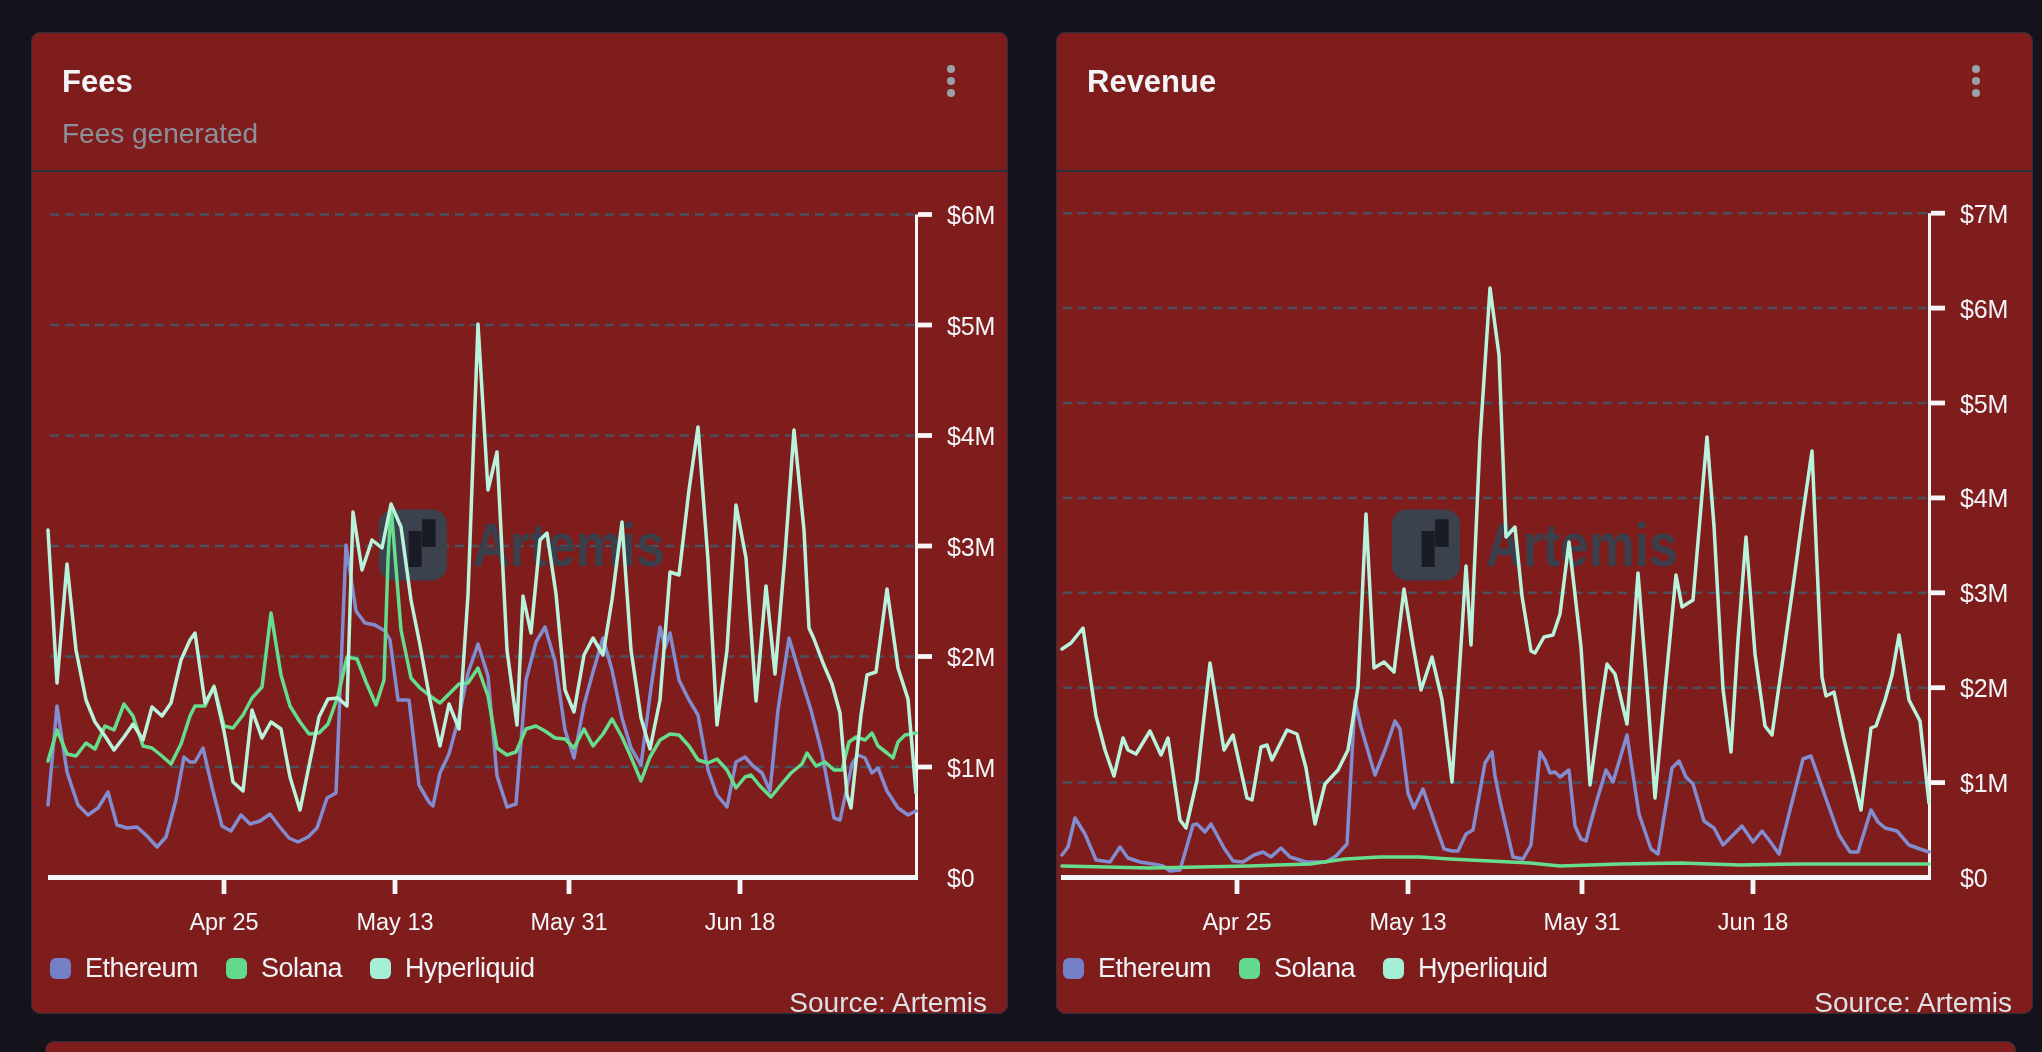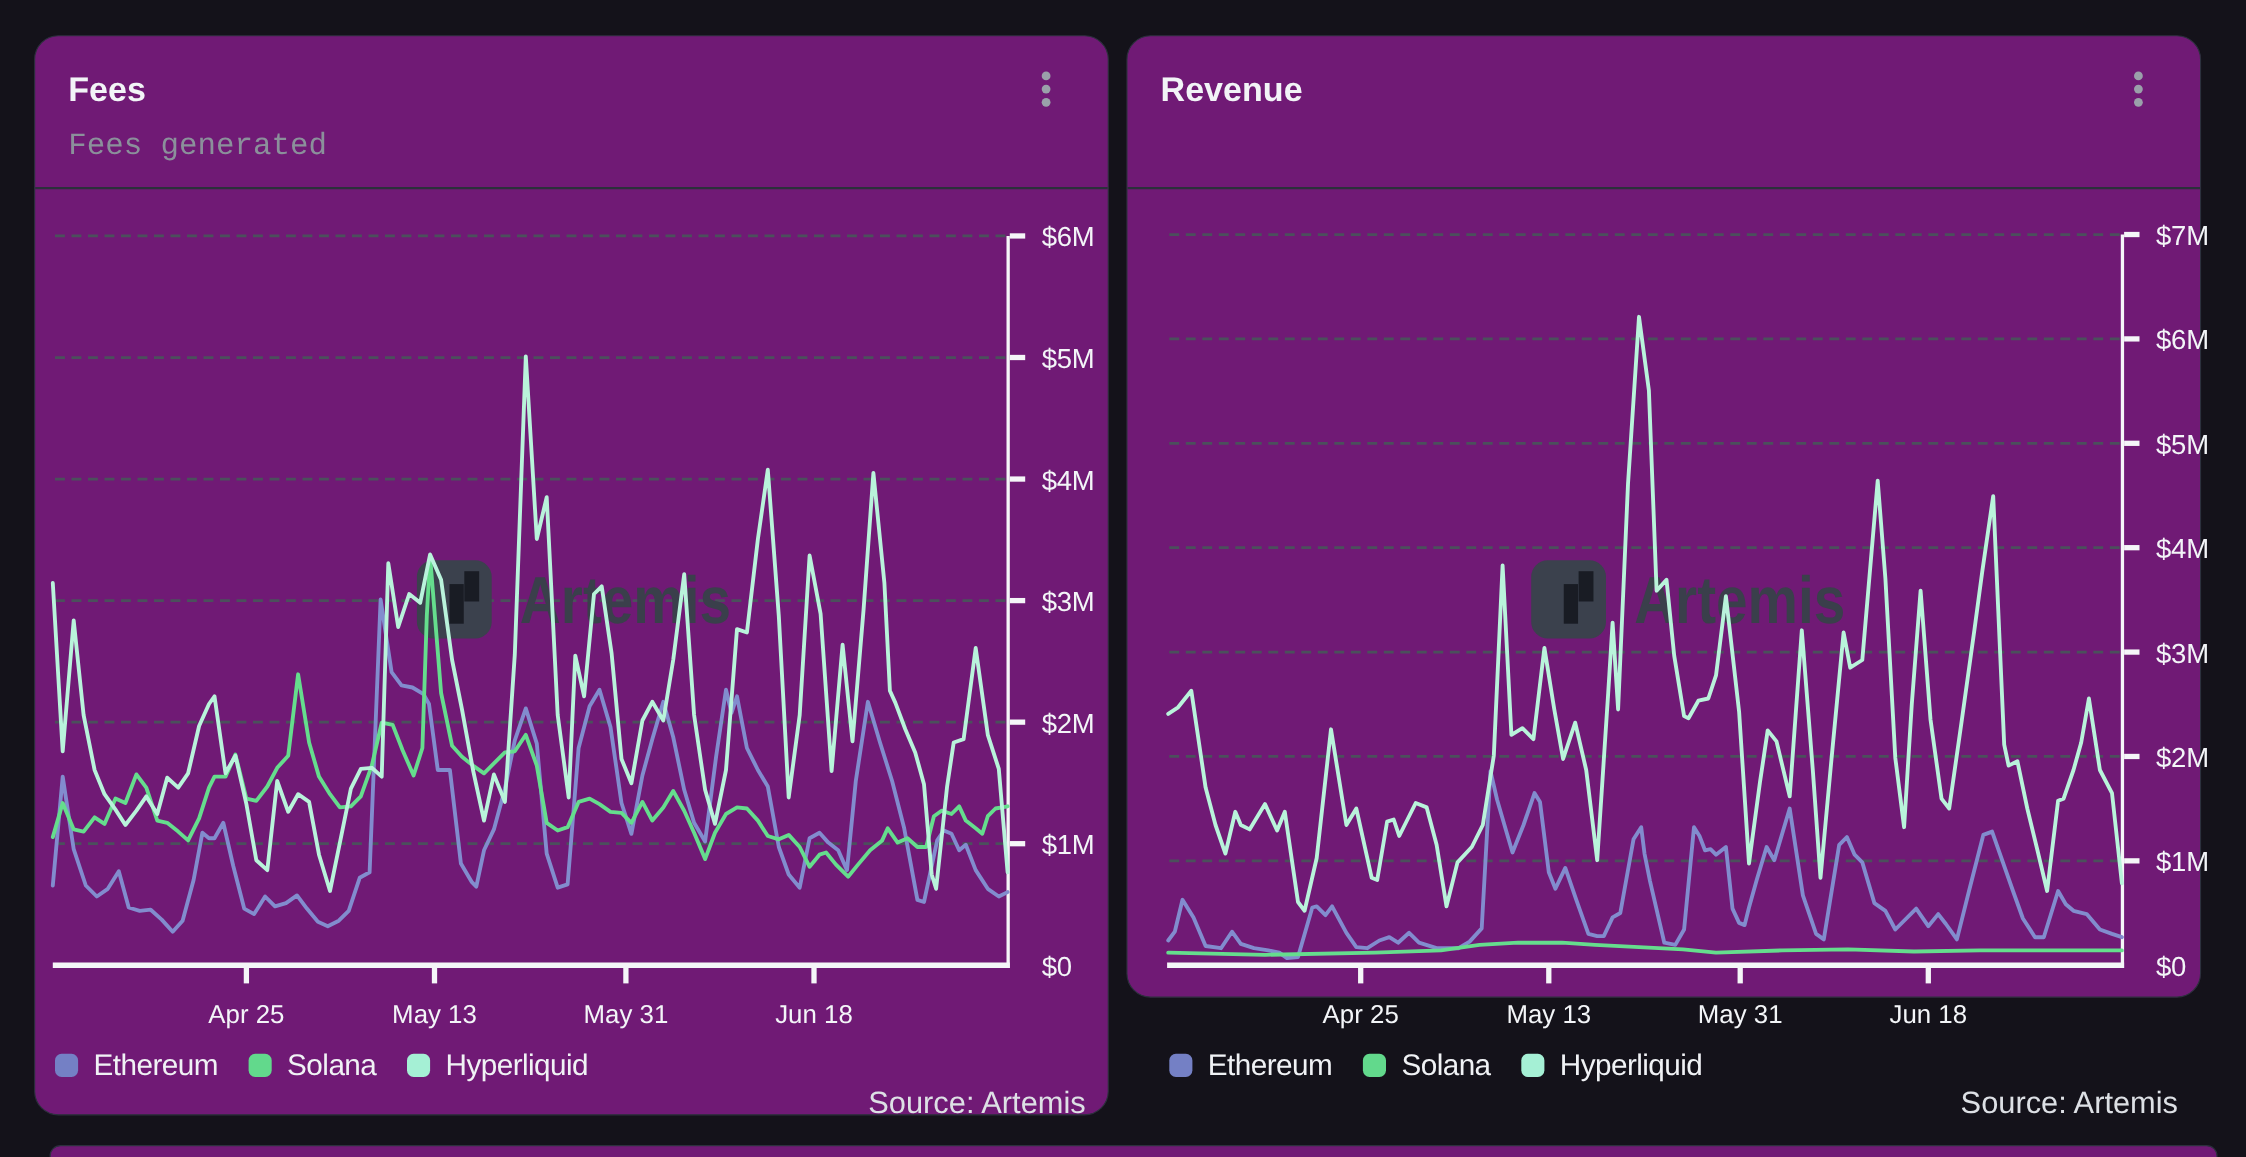--- a/index.html
+++ b/index.html
@@ -1,37 +1,37 @@
 <!DOCTYPE html>
 <html><head><meta charset="utf-8">
 <style>
 * { margin:0; padding:0; box-sizing:border-box; -webkit-font-smoothing:antialiased; }
 html,body { width:2042px; height:1052px; background:#14121a; overflow:hidden;
   font-family:"Liberation Sans", sans-serif; }
-.card { position:absolute; background:#701a75; border:1.5px solid #2c313d; border-radius:22px; }
+.card { position:absolute; background:#7f1d1d; border:1.5px solid #2c313d; border-radius:9px; }
 .hdr-title { position:absolute; left:30px; font-size:31px; font-weight:600; color:#f2f4f7; }
 .hdr-sub { position:absolute; left:30px; font-size:28px; font-weight:400; color:#8b909b; white-space:nowrap; overflow:hidden; }
 .sep { position:absolute; left:0; width:100%; height:0; border-top:2px solid #2b303b; }
 .dots { position:absolute; width:8px; }
 .dots div { width:8px; height:8px; border-radius:50%; background:#9aa0aa; margin-bottom:4px; }
 .src { position:absolute; font-size:28px; color:#dde0e5;margin-left:19px; }
 </style></head>
 <body>
 <div class="card" style="left:31px; top:32px; width:977px; height:982px;">
   <div class="hdr-title" style="top:31px;">Fees</div>
-  <div class="hdr-sub" style="top:85px;font-family:Liberation Mono, monospace;">Fees generated</div>
+  <div class="hdr-sub" style="top:85px;">Fees generated</div>
   <div class="sep" style="top:137px;"></div>
   <div class="dots" style="left:915px; top:32px;">
       <div></div>
       <div></div>
       <div></div>
     </div>
   <div class="src" style="right:20px; top:954px;">Source: Artemis</div>
 </div>
-<div class="card" style="left:1024px; top:32px; width:977px; height:875px;">
+<div class="card" style="left:1056px; top:32px; width:977px; height:982px;">
   <div class="hdr-title" style="top:31px;">Revenue</div>
   <div class="sep" style="top:137px;"></div>
   <div class="dots" style="left:915px; top:32px;">
       <div></div>
       <div></div>
       <div></div>
     </div>
   <div class="src" style="right:20px; top:954px;">Source: Artemis</div>
 </div>
 <div class="card" style="left:45px; top:1041px; width:1971px; height:20px;"></div>

